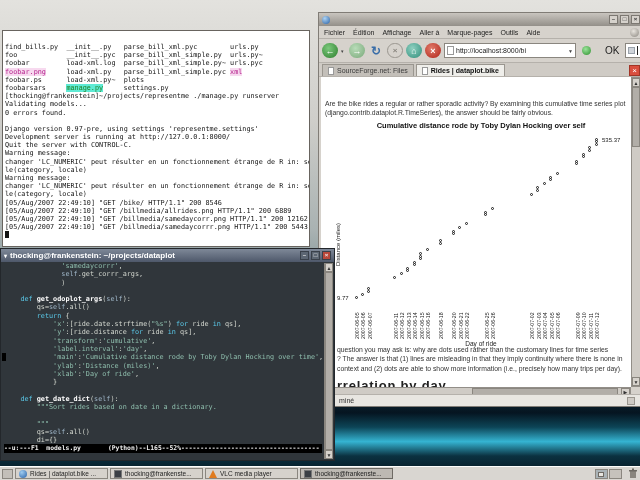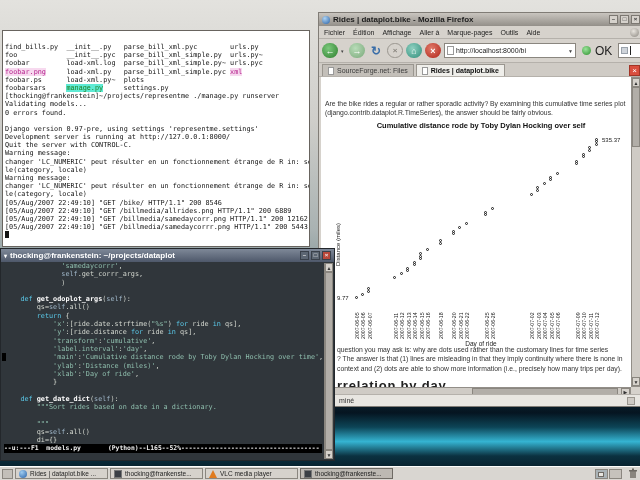--- a/index.html
+++ b/index.html
@@ -71,21 +71,21 @@
   .nb-fwd{background:radial-gradient(circle at 40% 35%,#b9dcb9,#79a879);}
   .nb-rel{background:none;color:#3a6ea8;font-size:12px;}
   .nb-stopg{background:#d6d2cc;border:1px solid #9a968f;color:#8a867f;font-size:8px;}
   .nb-home{background:radial-gradient(circle at 40% 35%,#8fd0c0,#2f8d7a);font-size:9px;}
   .nb-stopr{background:radial-gradient(circle at 40% 35%,#e07a6a,#b02318);}
   .urlbox{width:132px;height:15px;background:#fff;border:1px solid #8a867f;display:flex;align-items:center;gap:2px;
     padding:0 2px;font-size:7px;color:#222;flex:none;}
   .favpage{width:7px;height:9px;background:#fff;border:1px solid #999;flex:none;}
   .urltext{overflow:hidden;white-space:nowrap;flex:1;}
   .urldrop{flex:none;font-size:5px;color:#444;}
-  .okbtn{display:flex;align-items:center;gap:4px;font-size:12px;color:#1d1d1d;padding:1px 3px;flex:none;}
+  .okbtn{display:flex;align-items:center;gap:14px;font-size:10px;color:#1d1d1d;padding:1px 3px;flex:none;}
   .okicon{width:9px;height:9px;border-radius:50%;background:radial-gradient(circle at 40% 35%,#9be49b,#2c8f2c);}
   .searchbox{width:46px;height:15px;background:#fff;border:1px solid #8a867f;display:flex;align-items:center;gap:2px;padding:0 2px;flex:none;}
   .searchicon{width:7px;height:7px;background:#cfd4da;border:1px solid #9aa2ab;}
   .caret{width:1px;height:9px;background:#222;}
   .fftabs{height:14px;background:#cfcbc5;border-bottom:1px solid #b5b1ab;display:flex;align-items:flex-end;gap:2px;padding:1px 3px 0;}
   .tab{height:12px;display:flex;align-items:center;gap:3px;padding:0 5px;font-size:7px;border:1px solid #9a968f;border-bottom:none;}
   .tab.inactive{background:#c3bfb9;color:#3a3a3a;}
   .tab.active{background:#efeeea;color:#111;font-weight:bold;}
   .tabicon{width:6px;height:8px;background:#fff;border:1px solid #999;flex:none;}
   .tabclose{margin-left:auto;width:11px;height:11px;background:#d94f3f;border:1px solid #a23527;color:#fff;
@@ -133,21 +133,20 @@
 </style>
 </head>
 <body>
 
 <div class="screen">
 
 
   <div id="ff">
     <div class="tbar">
       <span class="ffavicon"></span>
-      <span>Rides | dataplot.bike - Mozilla Firefox</span>
       <span class="wbtns">
         <span class="wbtn">–</span>
         <span class="wbtn">□</span>
         <span class="wbtn">×</span>
       </span>
     </div>
     <div class="ffmenu">
       <span>Fichier</span>
       <span>Édition</span>
       <span>Affichage</span>

